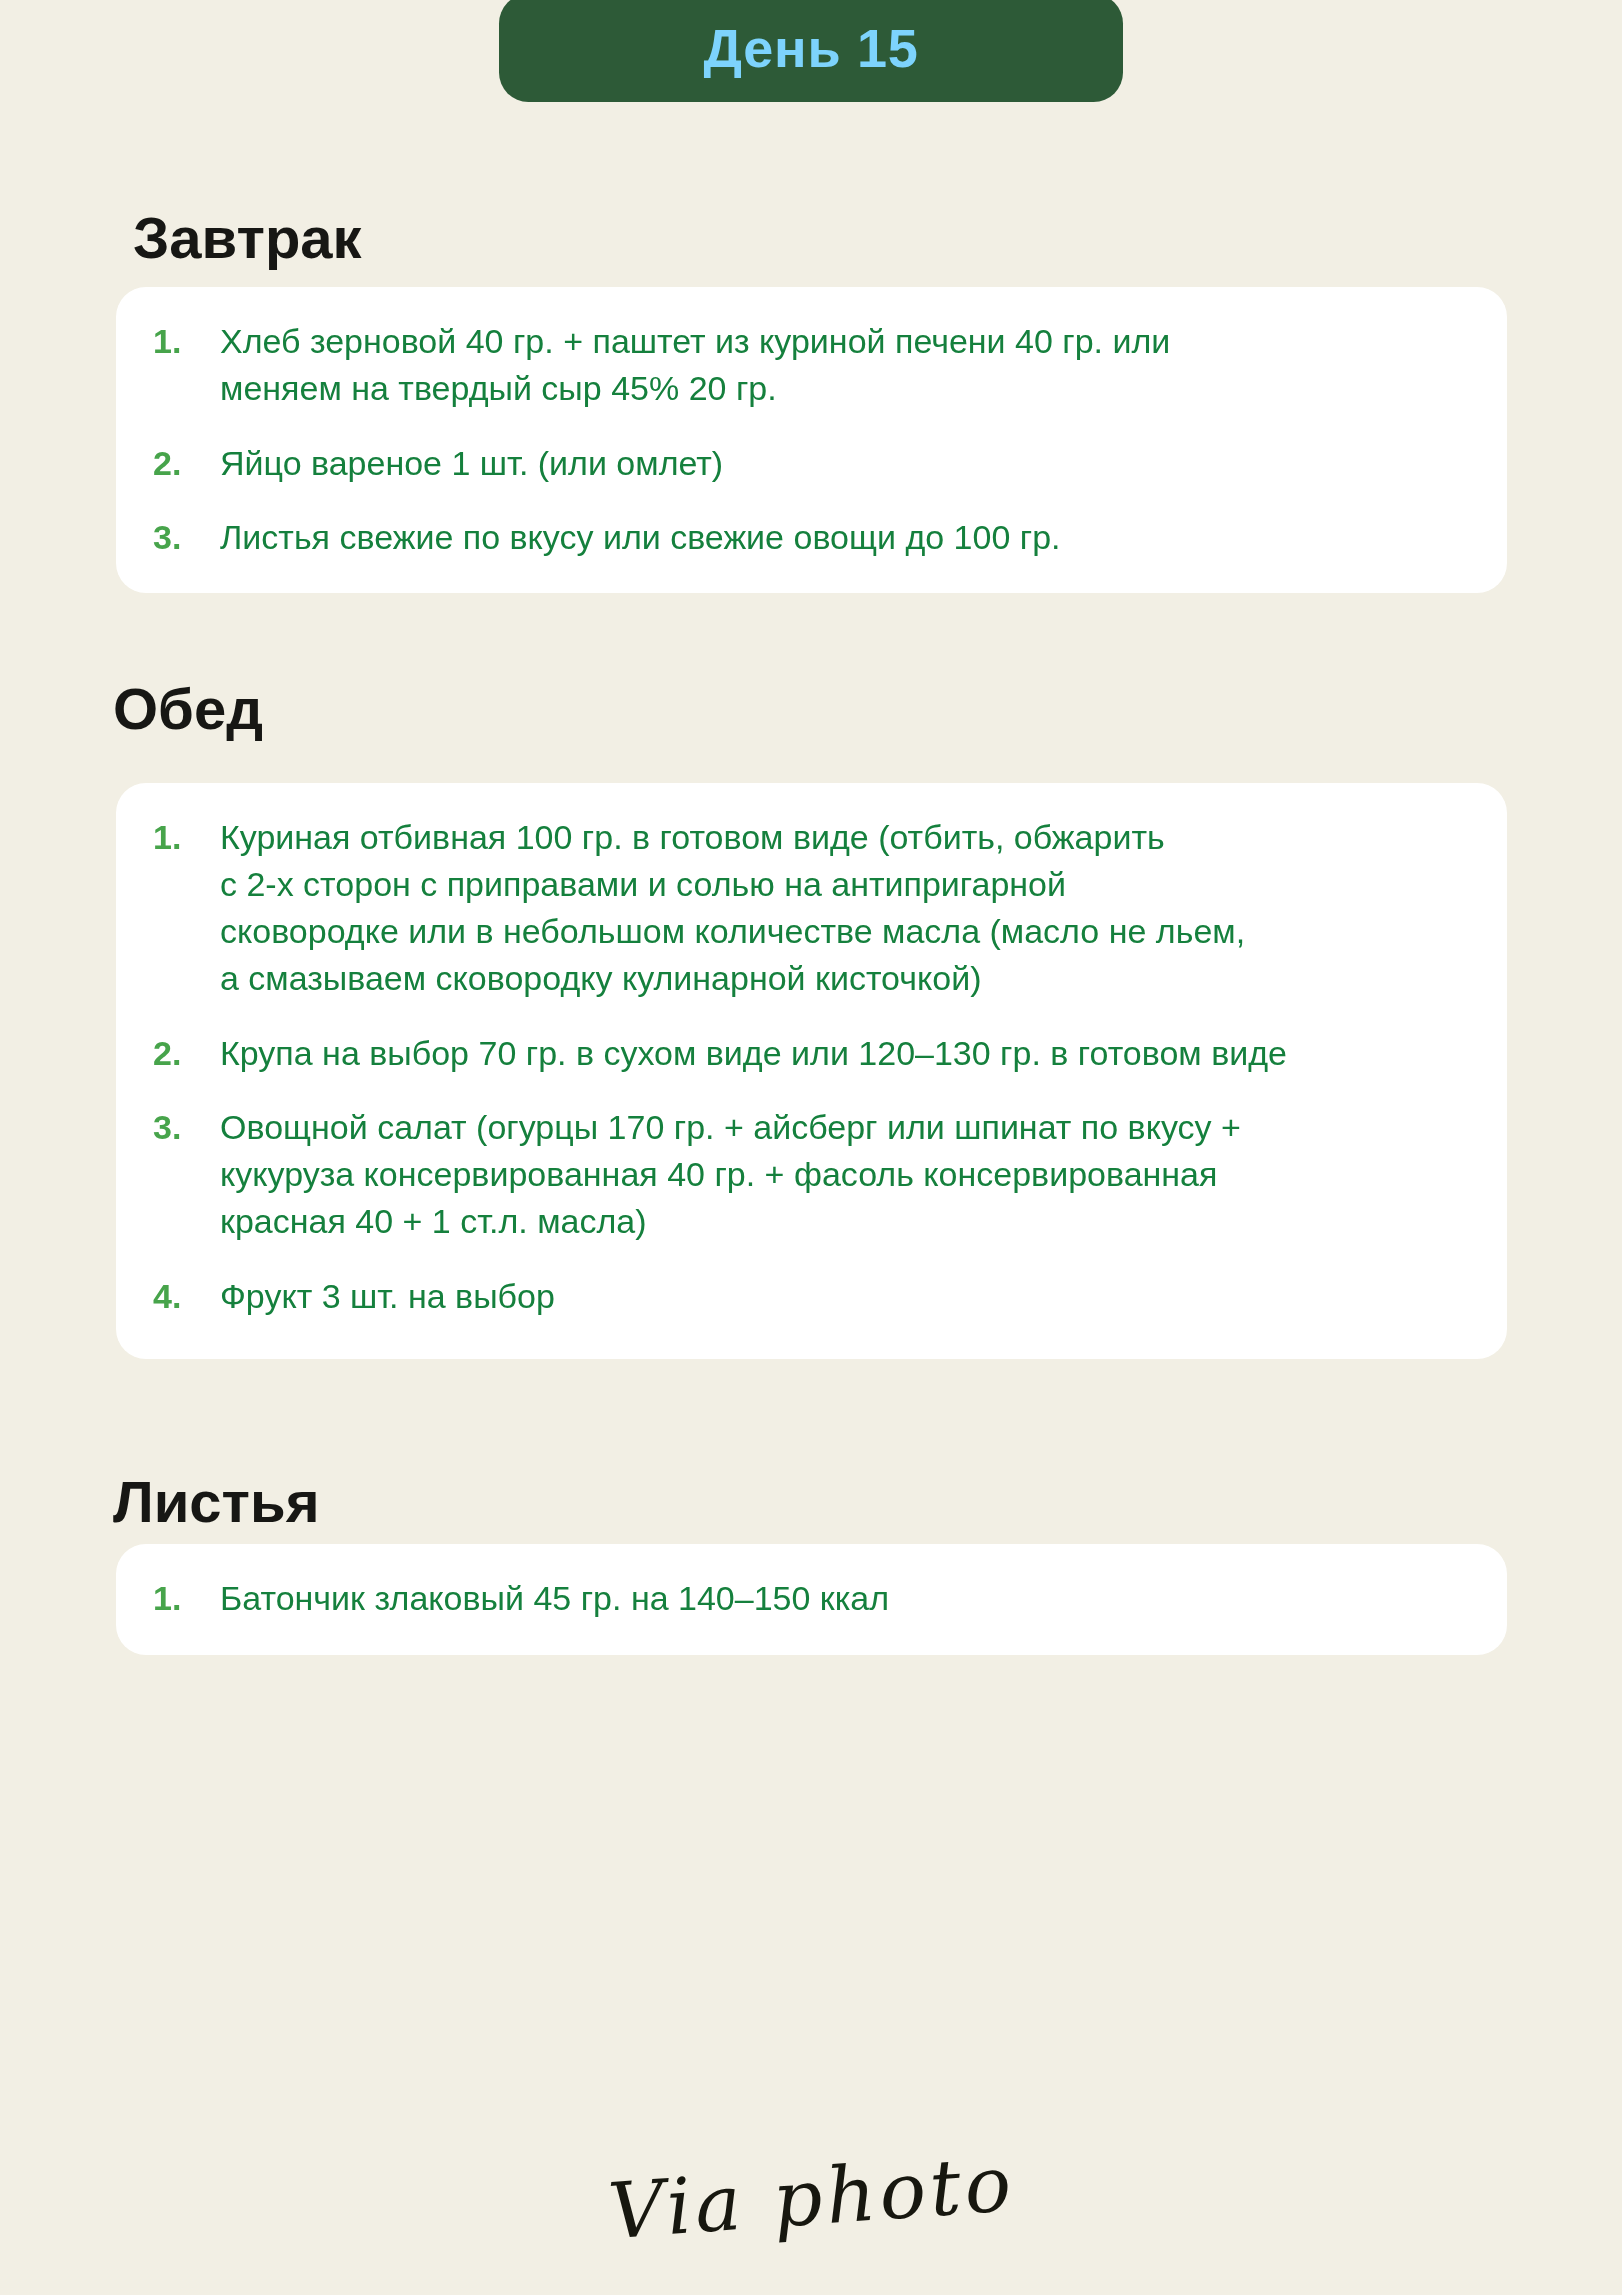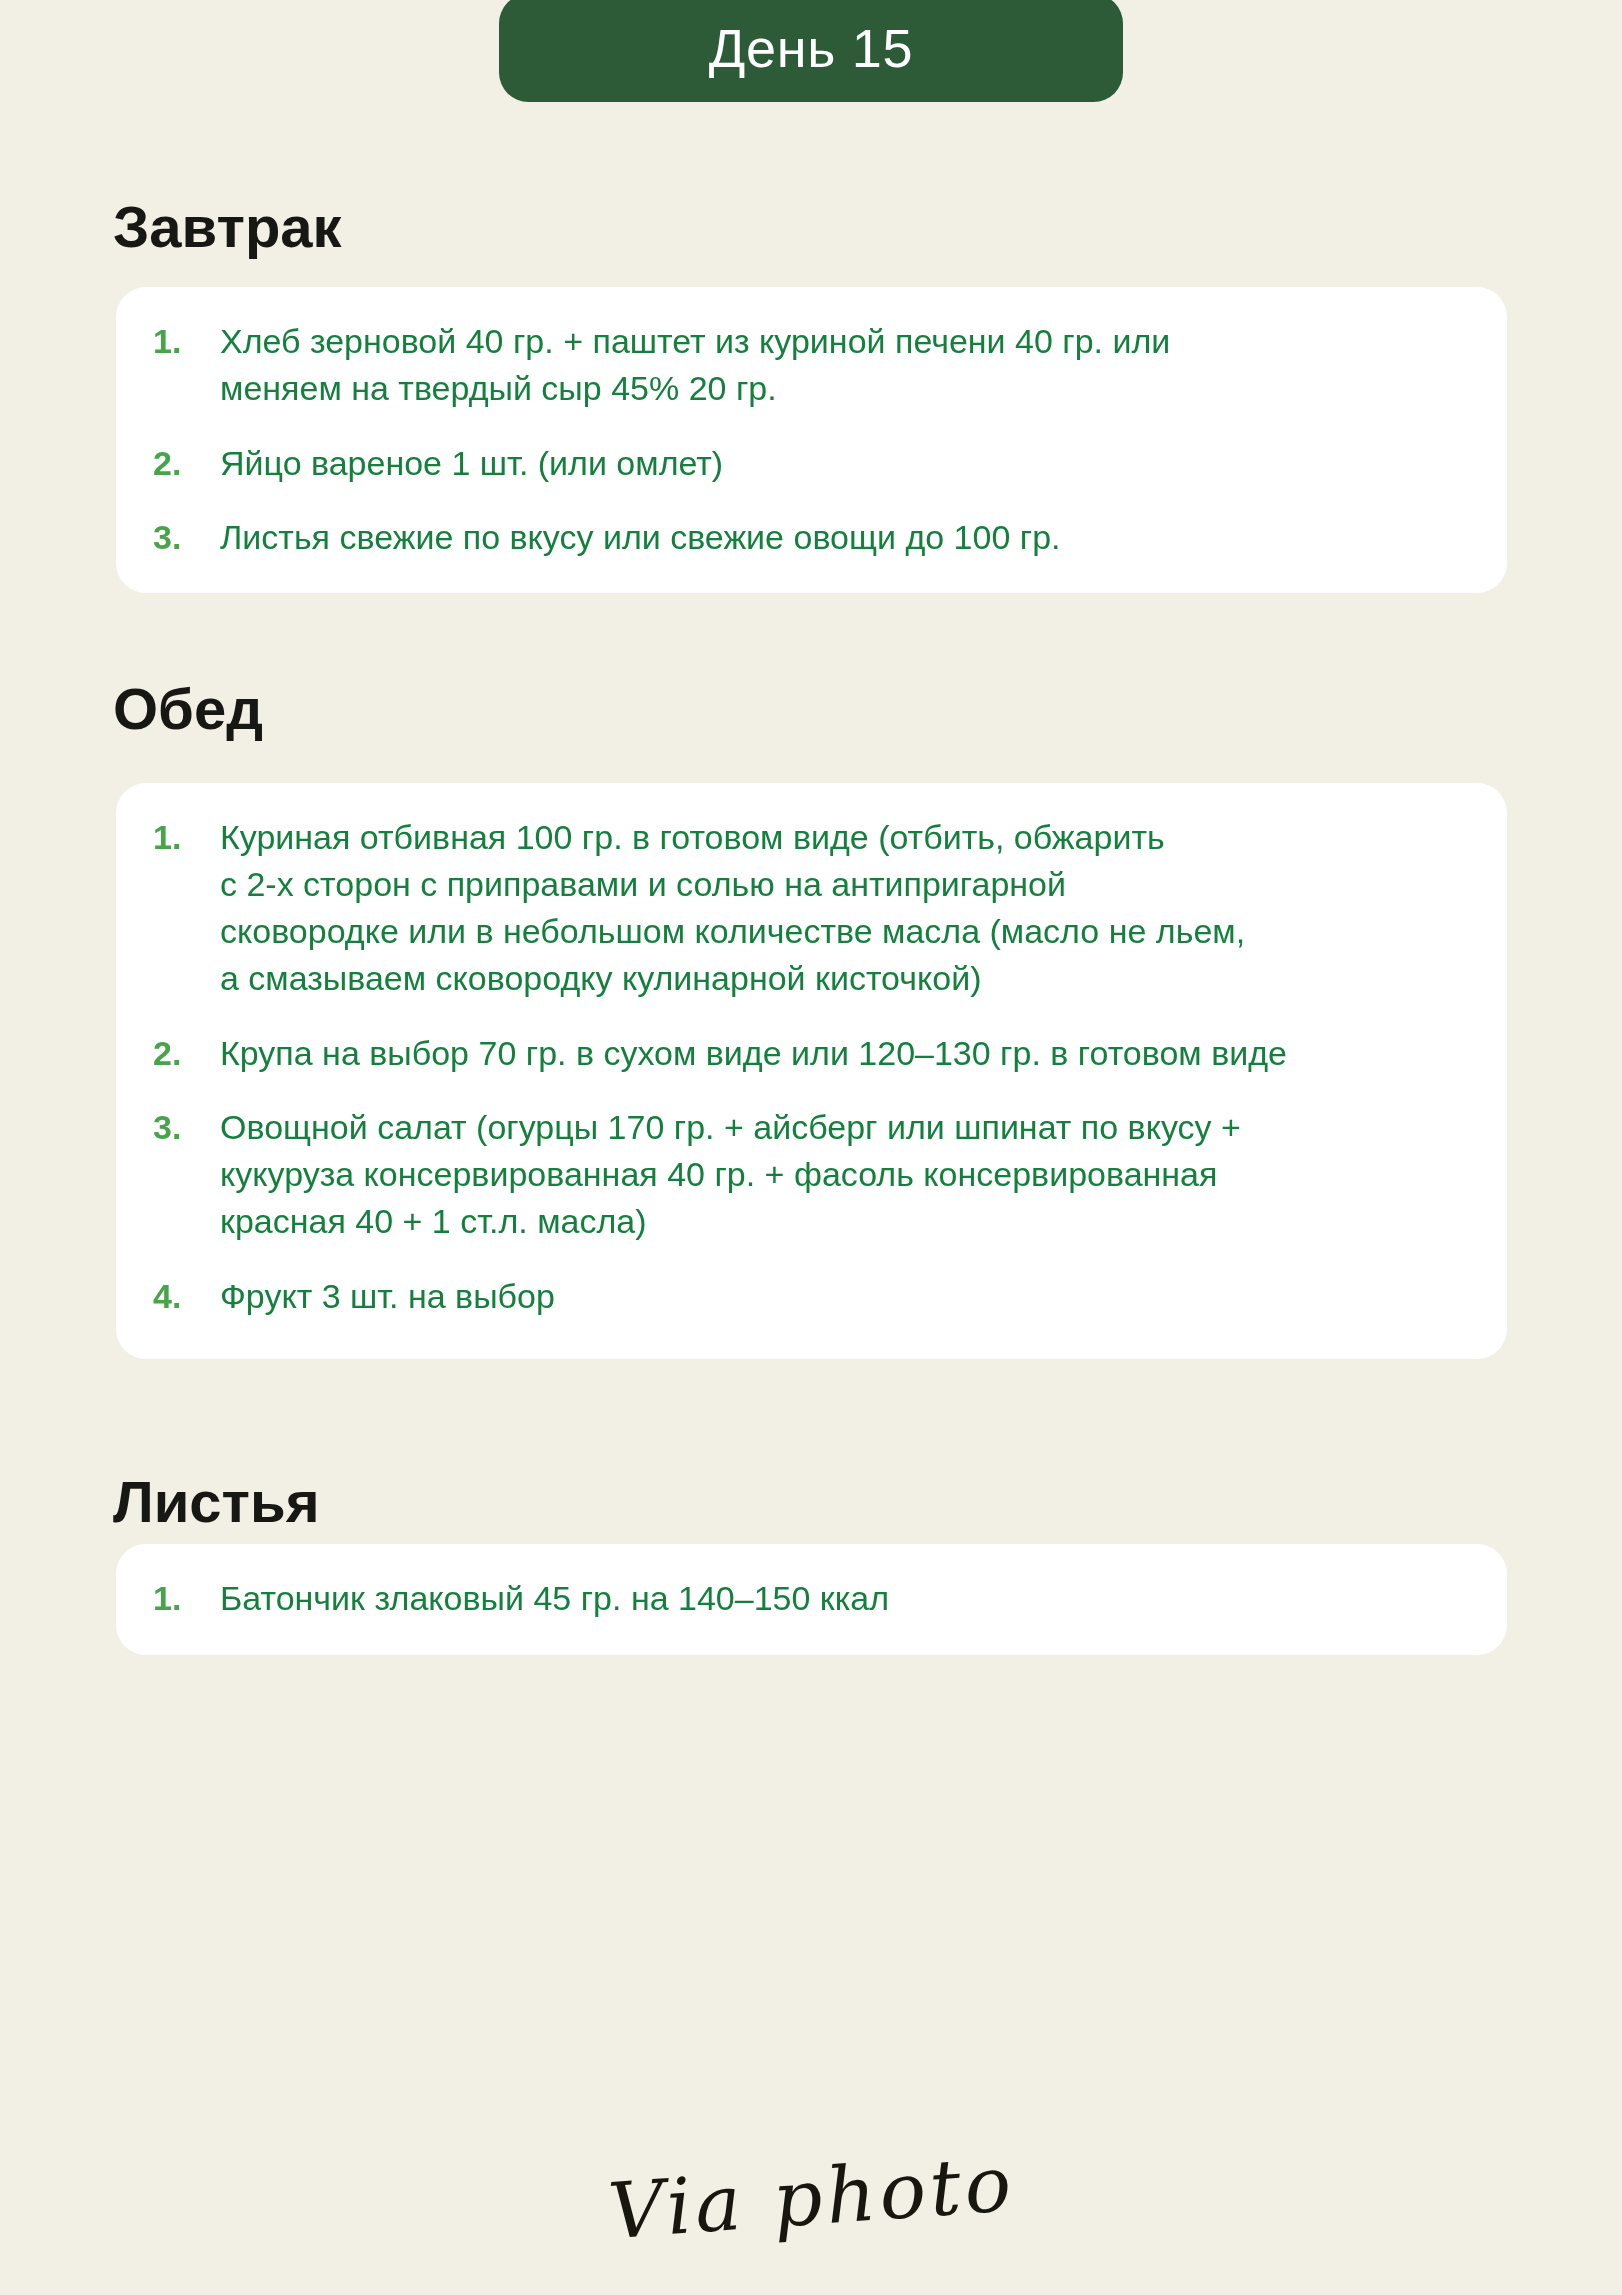--- a/index.html
+++ b/index.html
@@ -8,27 +8,27 @@
     background:#f2efe4;
     font-family:"Liberation Sans",sans-serif;
   }
   .badge{
     position:absolute;left:499px;top:-6.5px;width:624px;height:108px;
     background:#2d5a37;border-radius:29.4px;
     display:flex;align-items:center;justify-content:center;
     box-sizing:border-box;
   }
   .badge-label{
-    color:#ffffff;font-size:54px;font-weight:400;letter-spacing:0.7px;
+    color:#7dd3fc;font-size:54px;font-weight:700;letter-spacing:0.7px;
   }
   .section-title{
     position:absolute;left:113px;line-height:1;
     font-size:58px;font-weight:700;color:#171714;letter-spacing:0;
   }
-  #t-breakfast{top:150px;}
+  #t-breakfast{top:161px;margin-left:20px;}
   #t-lunch{top:632px;}
   #t-snack{top:1425px;}
   .card{
     position:absolute;left:116px;width:1391px;box-sizing:border-box;
     background:#ffffff;border-radius:30px;
     padding:31px 26px 31px 0;
   }
   #c-breakfast{top:287px;min-height:306px;}
   #c-lunch{top:783px;min-height:576px;}
   #c-snack{top:1544px;min-height:111px;}

